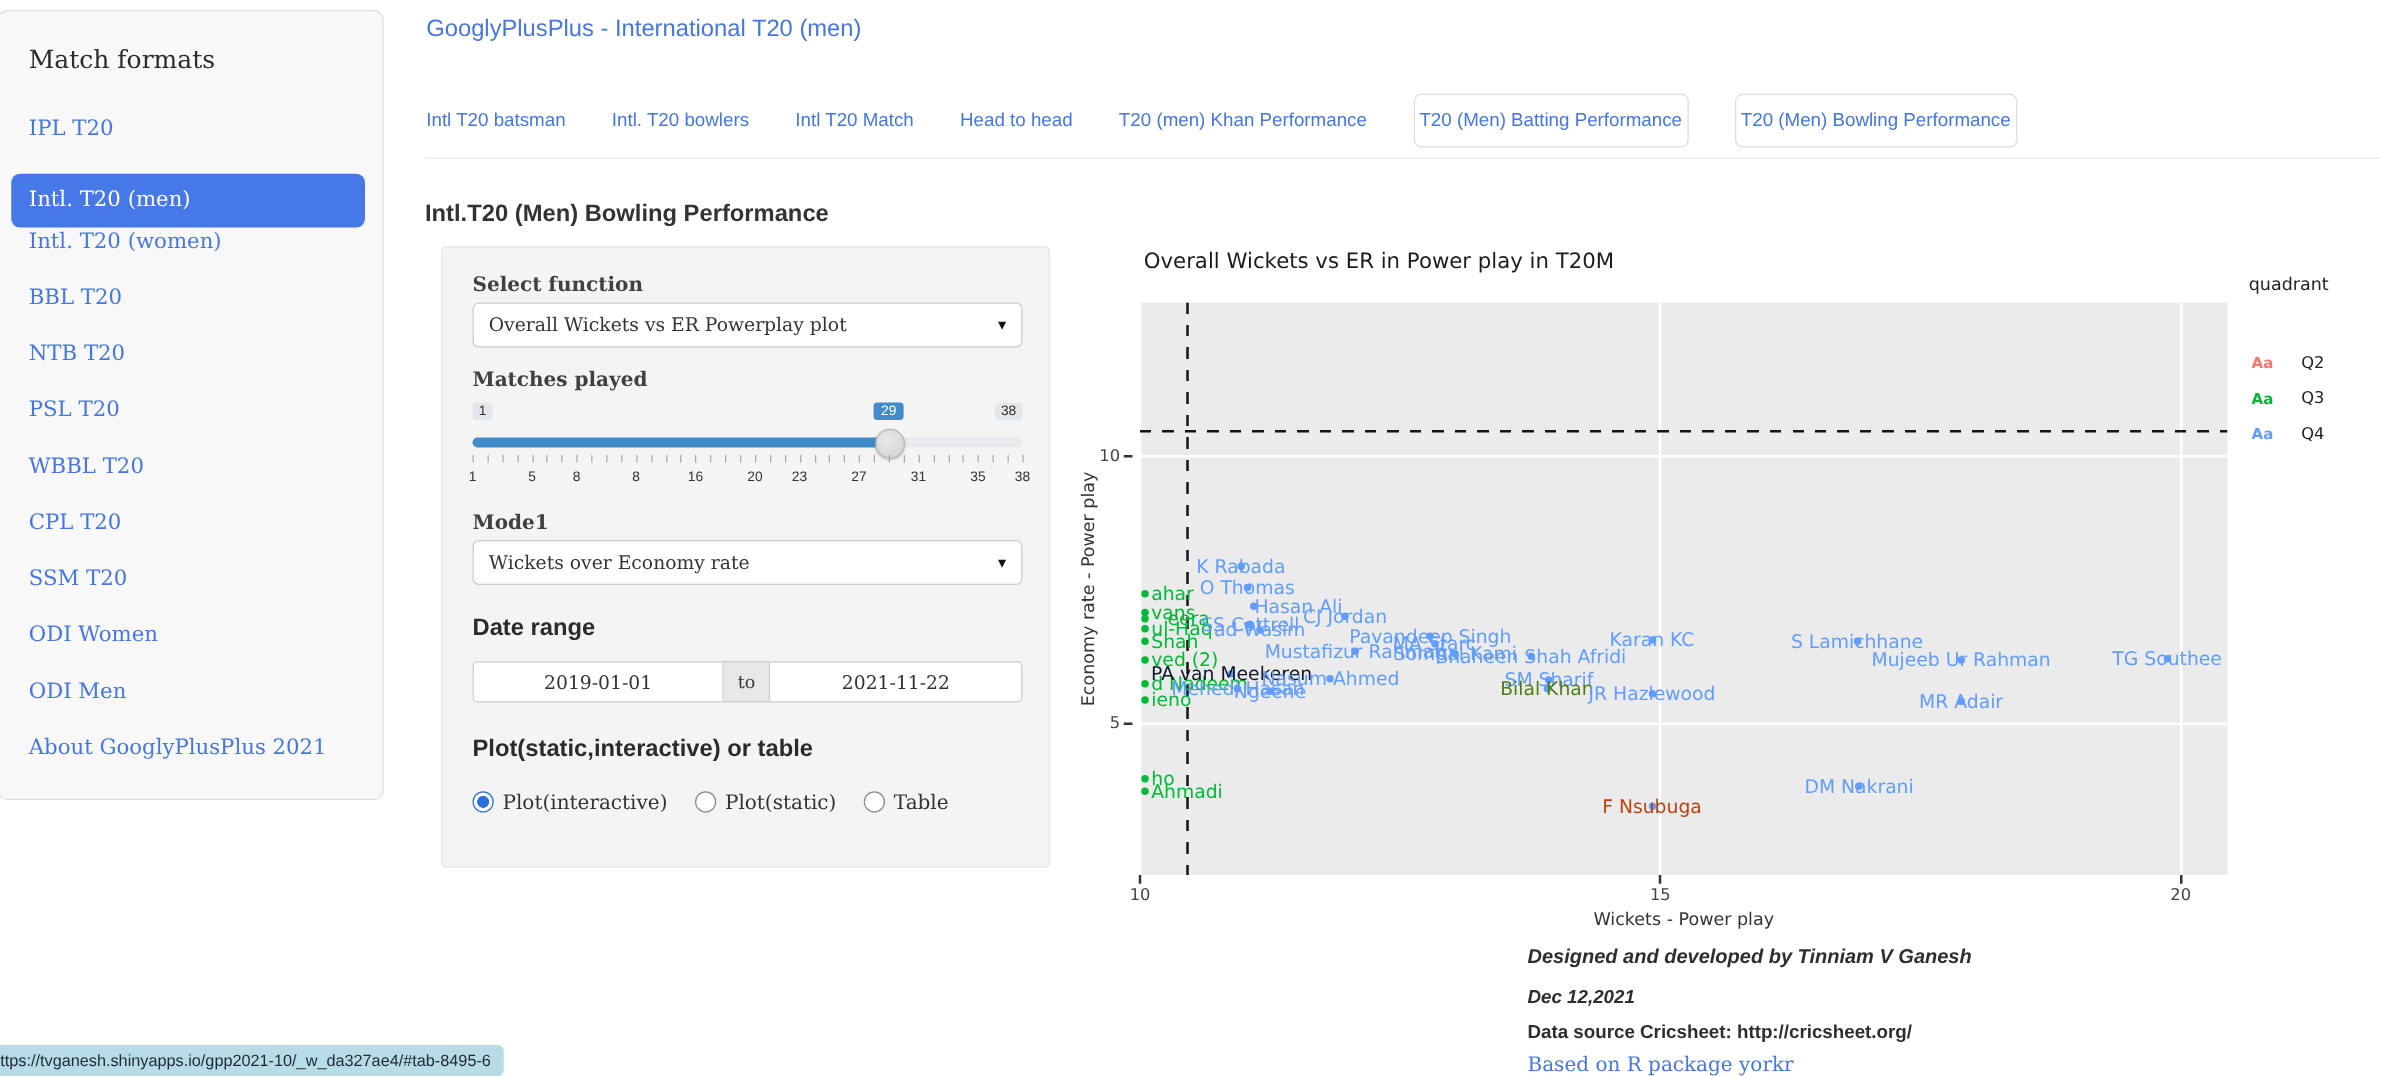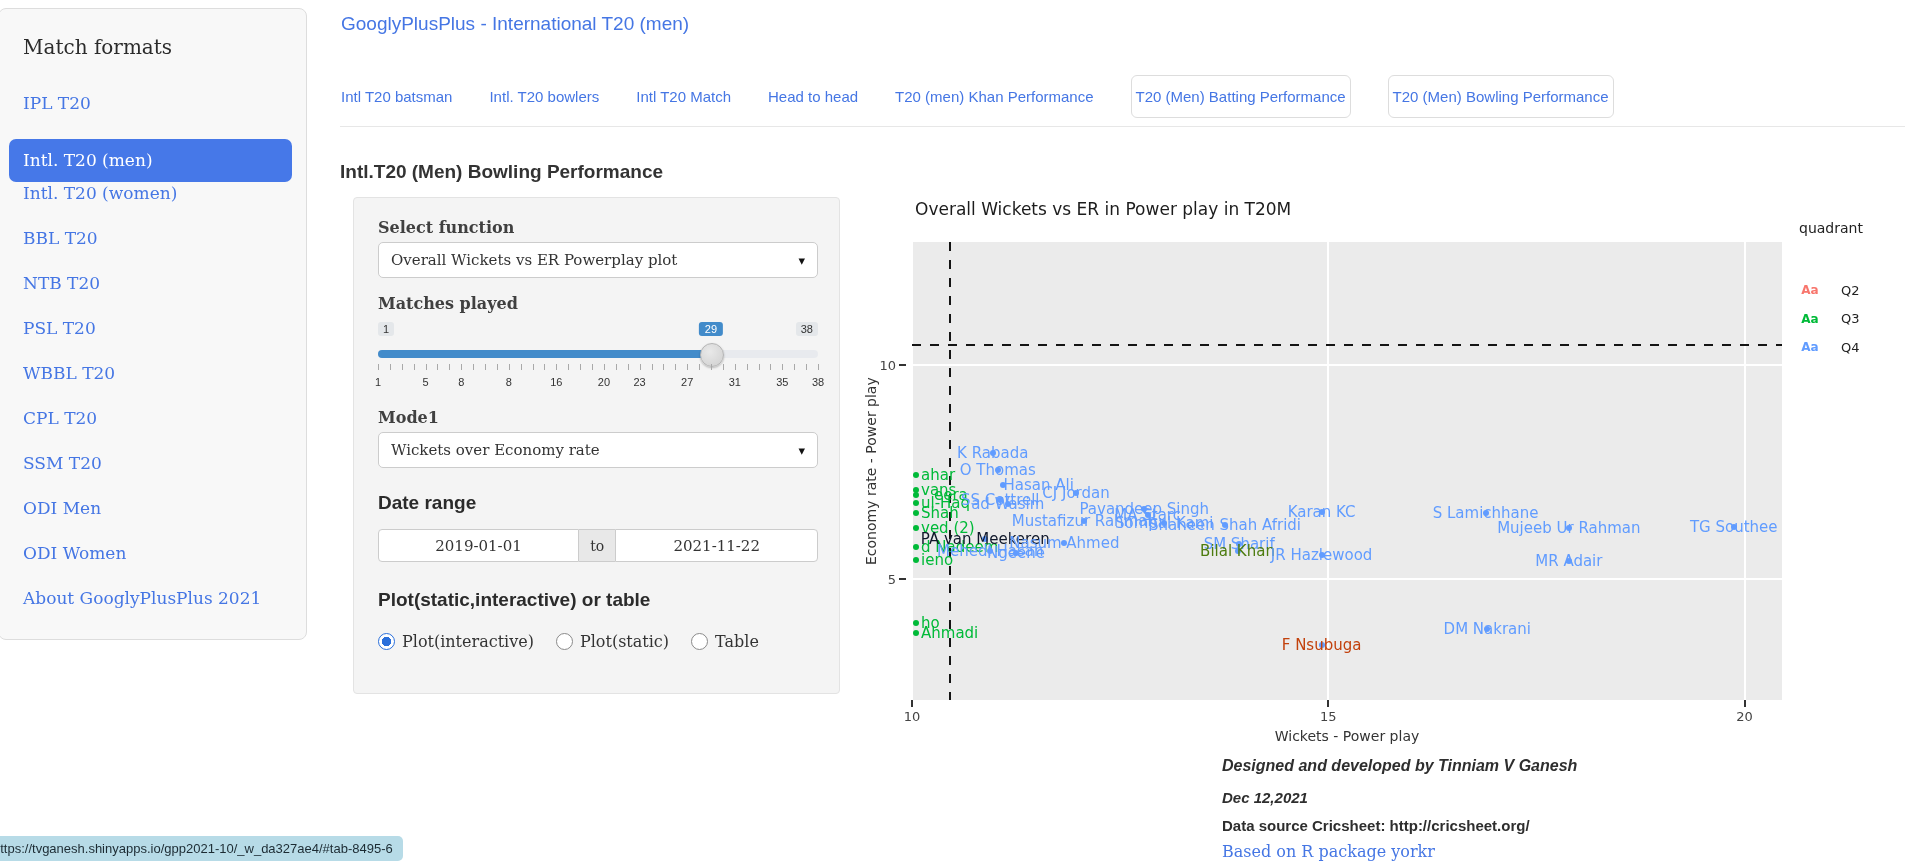--- a/index.html
+++ b/index.html
@@ -124,22 +124,22 @@
     <div class="sidebar-list" id="sidebar-list">
         <div class="sidebar-item">IPL T20</div>
         <div class="sidebar-item selected">Intl. T20 (men)</div>
         <div class="sidebar-item">Intl. T20 (women)</div>
         <div class="sidebar-item">BBL T20</div>
         <div class="sidebar-item">NTB T20</div>
         <div class="sidebar-item">PSL T20</div>
         <div class="sidebar-item">WBBL T20</div>
         <div class="sidebar-item">CPL T20</div>
         <div class="sidebar-item">SSM T20</div>
+        <div class="sidebar-item">ODI Women</div>
         <div class="sidebar-item">ODI Men</div>
-        <div class="sidebar-item">ODI Women</div>
         <div class="sidebar-item">About GooglyPlusPlus 2021</div>
       </div>
   </div>
 
   <div class="main-title">GooglyPlusPlus - International T20 (men)</div>
   <div class="tabs" id="tabs-row">
       <div class="tab">Intl T20 batsman</div>
       <div class="tab">Intl. T20 bowlers</div>
       <div class="tab">Intl T20 Match</div>
       <div class="tab">Head to head</div>

